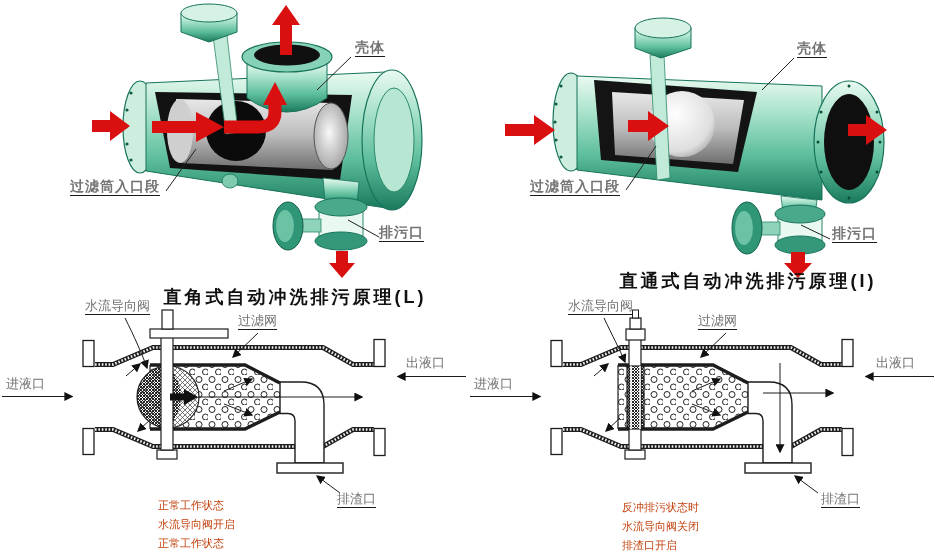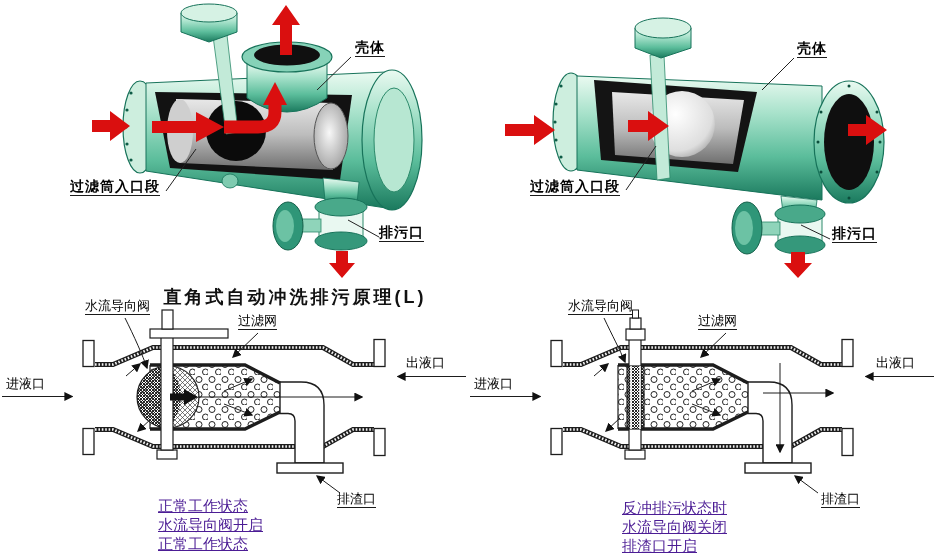--- a/index.html
+++ b/index.html
@@ -1,24 +1,24 @@
 <!DOCTYPE html>
 <html><head>
 <meta charset="utf-8">
 <style>
   html,body{margin:0;padding:0;background:#fff;}
   #screen{position:relative;width:935px;height:554px;background:#fff;overflow:hidden;
           font-family:"Liberation Sans","DejaVu Sans",sans-serif;color:#1a1a1a;}
   #gfx{position:absolute;left:0;top:0;width:935px;height:554px;}
-  .lbl{position:absolute;white-space:nowrap;line-height:1.1;color:#000000;}
+  .lbl{position:absolute;white-space:nowrap;line-height:1.1;color:#737373;}
   .top-lbl{font-size:14px;font-weight:bold;letter-spacing:1px;}
   .bot-lbl{font-size:13px;font-weight:normal;}
   .u{border-bottom:1px solid #1a1a1a;padding-bottom:1px;}
   .cap-top{position:absolute;font-size:18px;font-weight:bold;letter-spacing:3px;text-align:center;color:#111;}
-  .cap-bot{position:absolute;font-size:15px;line-height:19px;color:#4c1d95;text-decoration:underline;}
+  .cap-bot{position:absolute;font-size:11px;line-height:19px;color:#c2410c;}
   .cap-bot div{white-space:nowrap;}
 </style>
 </head>
 <body>
 
 <div id="screen">
 
 <svg id="gfx" viewBox="0 0 935 554" xmlns="http://www.w3.org/2000/svg">
   <defs>
     <linearGradient id="gBody" x1="0" y1="0" x2="0" y2="1">
@@ -206,20 +206,21 @@
 </svg>
 
   <span class="lbl top-lbl u" style="left:355px;top:40px;">壳体</span>
   <span class="lbl top-lbl u" style="left:70px;top:179px;">过滤筒入口段</span>
   <span class="lbl top-lbl u" style="left:379px;top:225px;">排污口</span>
   <div class="cap-top" style="left:130px;top:285px;width:330px;">直角式自动冲洗排污原理(L)</div>
 
   <span class="lbl top-lbl u" style="left:797px;top:41px;">壳体</span>
   <span class="lbl top-lbl u" style="left:530px;top:179px;">过滤筒入口段</span>
   <span class="lbl top-lbl u" style="left:832px;top:226px;">排污口</span>
+  <div class="cap-top" style="left:583px;top:269px;width:330px;">直通式自动冲洗排污原理(I)</div>
 
   <span class="lbl bot-lbl u" style="left:85px;top:299px;">水流导向阀</span>
   <span class="lbl bot-lbl u" style="left:238px;top:314px;">过滤网</span>
   <span class="lbl bot-lbl" style="left:6px;top:377px;">进液口</span>
   <span class="lbl bot-lbl" style="left:406px;top:356px;">出液口</span>
   <span class="lbl bot-lbl u" style="left:337px;top:492px;">排渣口</span>
   <div class="cap-bot" style="left:158px;top:496px;">
     <div>正常工作状态</div>
     <div>水流导向阀开启</div>
     <div>正常工作状态</div>

